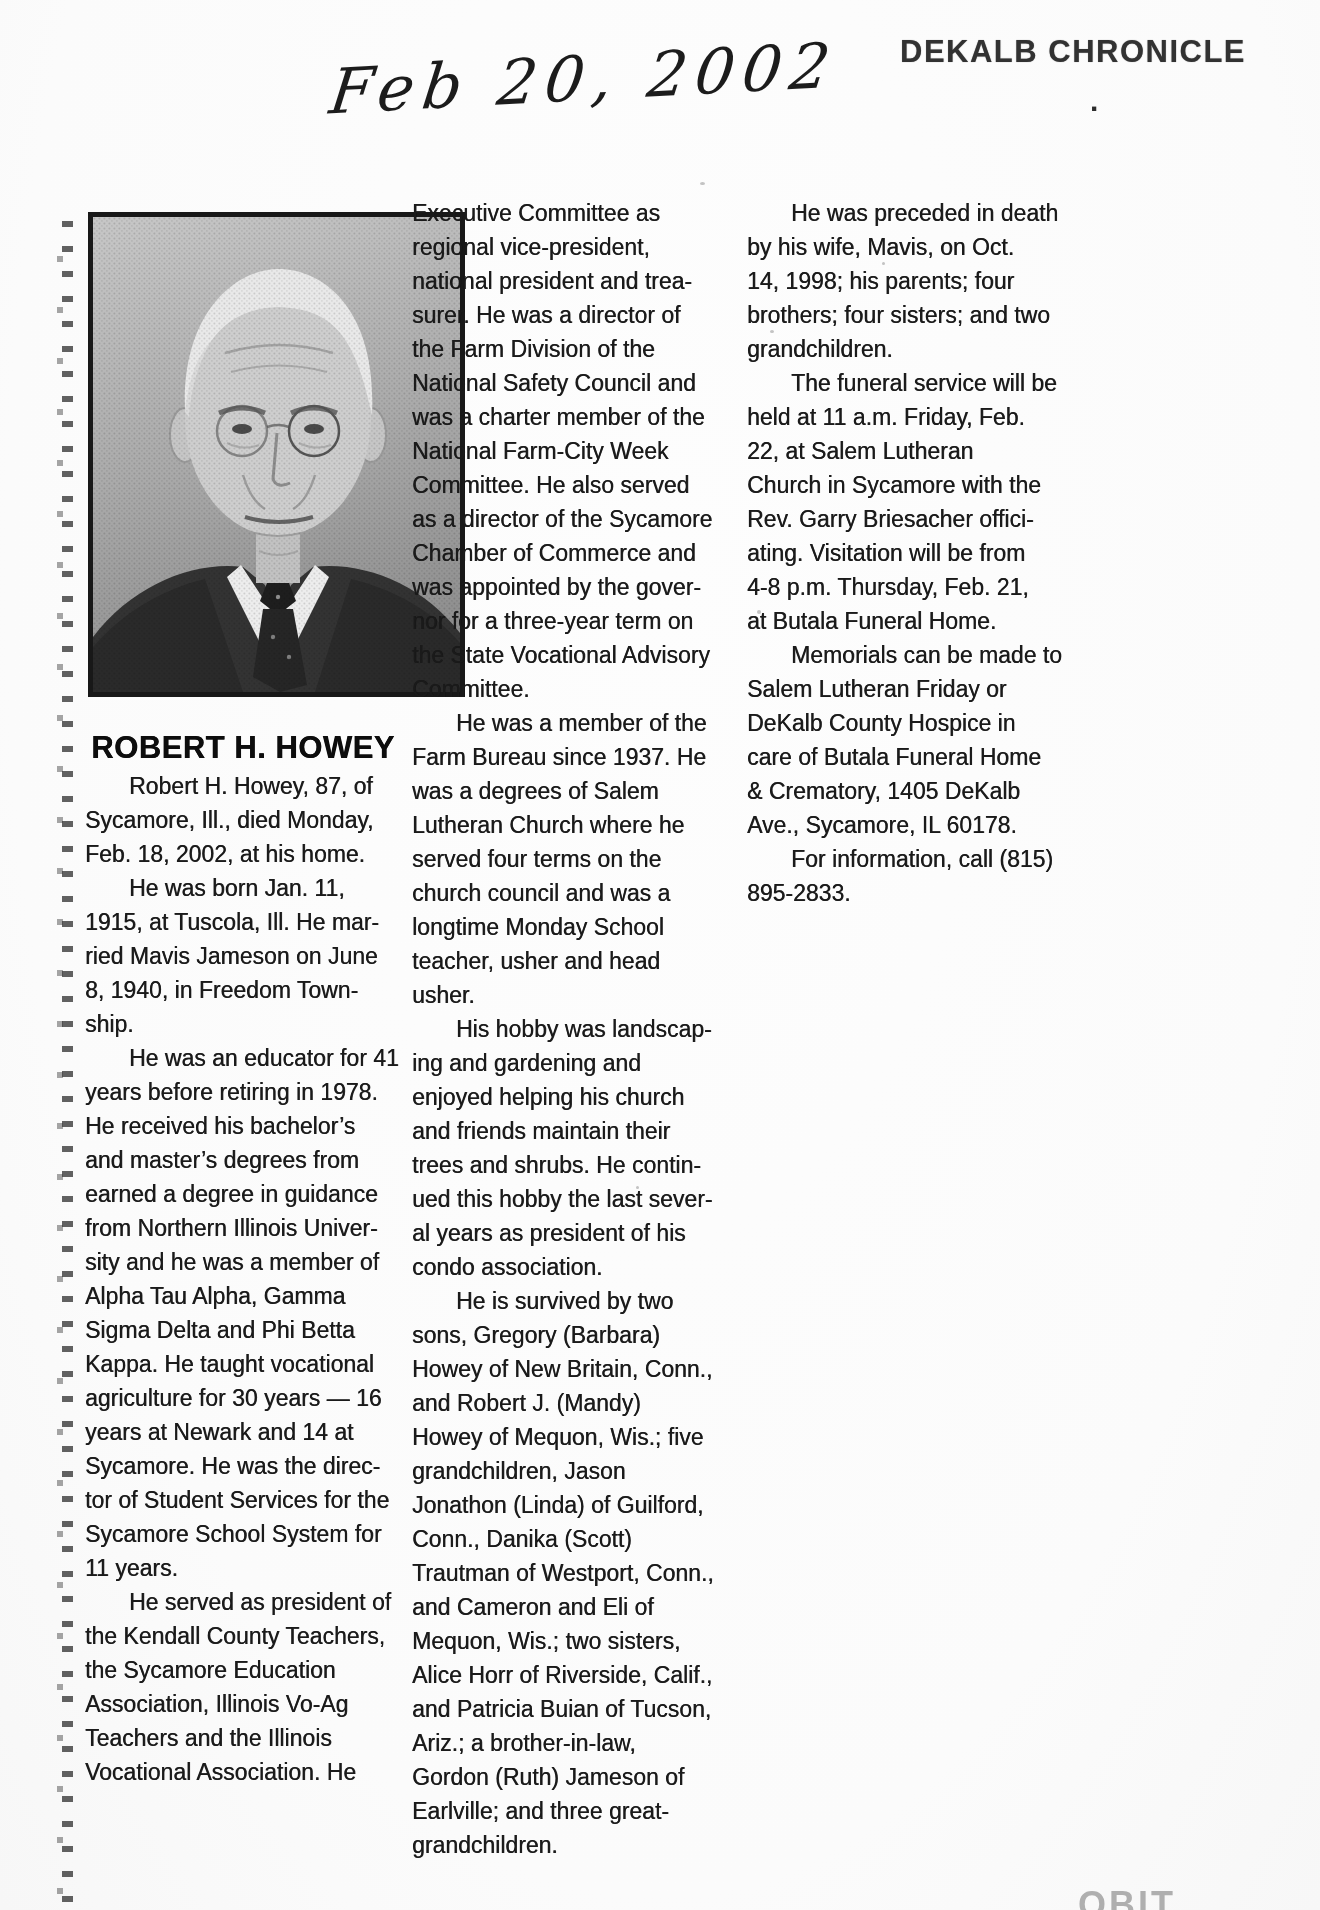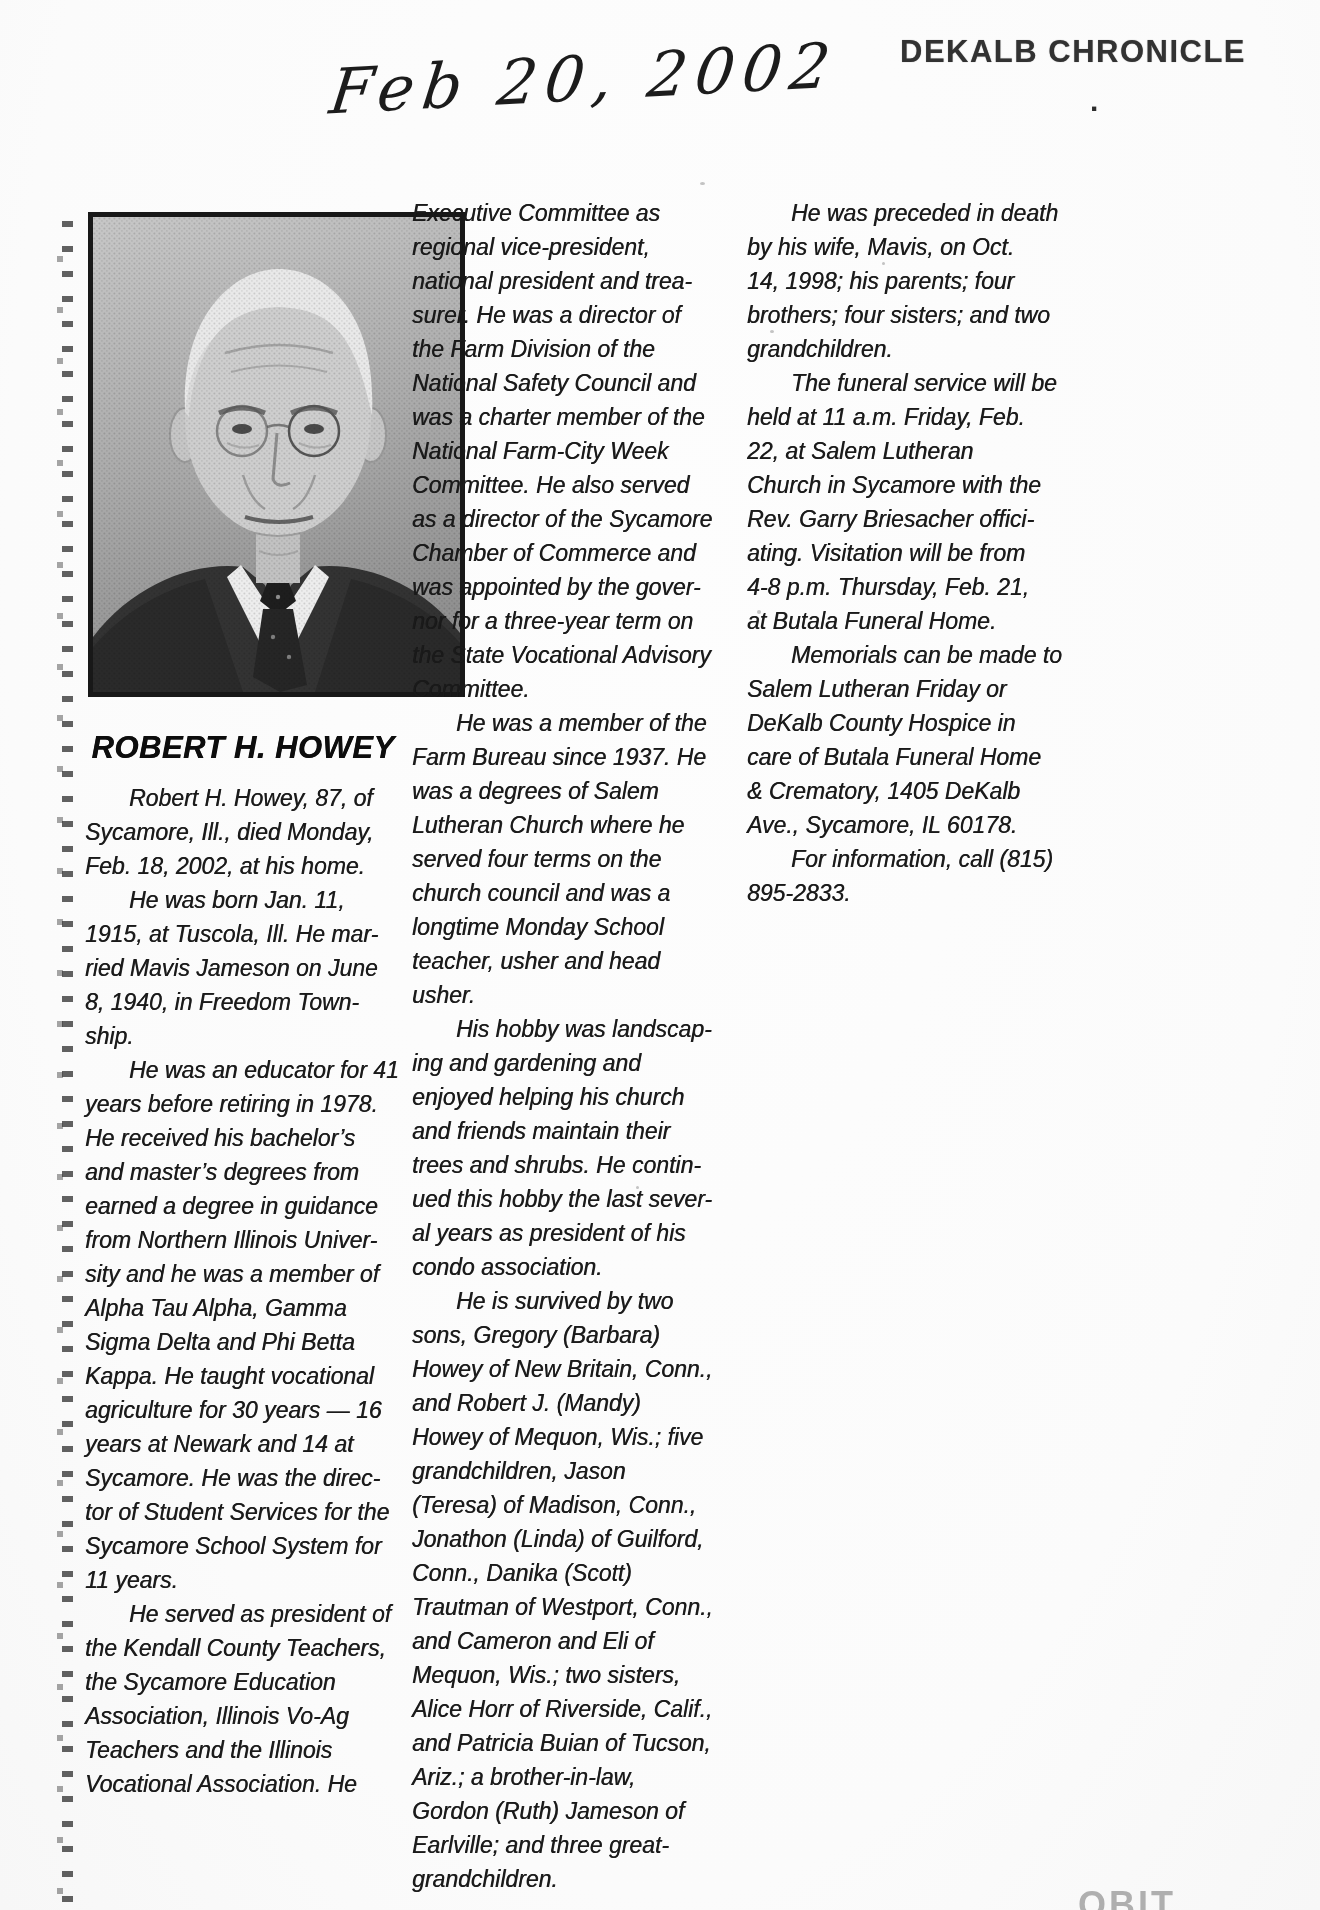--- a/index.html
+++ b/index.html
@@ -80,33 +80,33 @@
     top: 212px;
     width: 377px;
     height: 485px;
     border: 5px solid #181818;
     box-sizing: border-box;
     background: #a8a8a8;
   }
   .photo svg { display: block; width: 100%; height: 100%; }
 
   
-  .col { position: absolute; font-style: italic; }
+  .col { position: absolute; }
   .col1 { left: 85px;  top: 727px; width: 316px; }
   .col2 { left: 412px; top: 196px; width: 326px; }
   .col3 { left: 747px; top: 196px; width: 330px; }
 
   .block { margin: 0; }
   .headline-block {
     font-size: 31px;
     font-weight: 700;
     letter-spacing: .5px;
     text-align: center;
     line-height: 42px;
-    margin-bottom: 12px;
+    margin-bottom: 0;
     color: #0d0d0d;
     text-shadow: .4px 0 0 #0d0d0d;
   }
   .line {
     font-size: 23px;
     line-height: 34px;
     height: 34px;
     white-space: nowrap;
     color: #1a1a1a;
     text-shadow: .4px 0 0 rgba(20,20,20,.85);
@@ -292,21 +292,20 @@
         <div class="line">al years as president of his</div>
         <div class="line">condo association.</div>
       </div>
       <div class="block">
         <div class="line indent">He is survived by two</div>
         <div class="line">sons, Gregory (Barbara)</div>
         <div class="line">Howey of New Britain, Conn.,</div>
         <div class="line">and Robert J. (Mandy)</div>
         <div class="line">Howey of Mequon, Wis.; five</div>
         <div class="line">grandchildren, Jason</div>
-        <div class="line">(Teresa) of Madison, Conn.,</div>
         <div class="line">Jonathon (Linda) of Guilford,</div>
         <div class="line">Conn., Danika (Scott)</div>
         <div class="line">Trautman of Westport, Conn.,</div>
         <div class="line">and Cameron and Eli of</div>
         <div class="line">Mequon, Wis.; two sisters,</div>
         <div class="line">Alice Horr of Riverside, Calif.,</div>
         <div class="line">and Patricia Buian of Tucson,</div>
         <div class="line">Ariz.; a brother-in-law,</div>
         <div class="line">Gordon (Ruth) Jameson of</div>
         <div class="line">Earlville; and three great-</div>

